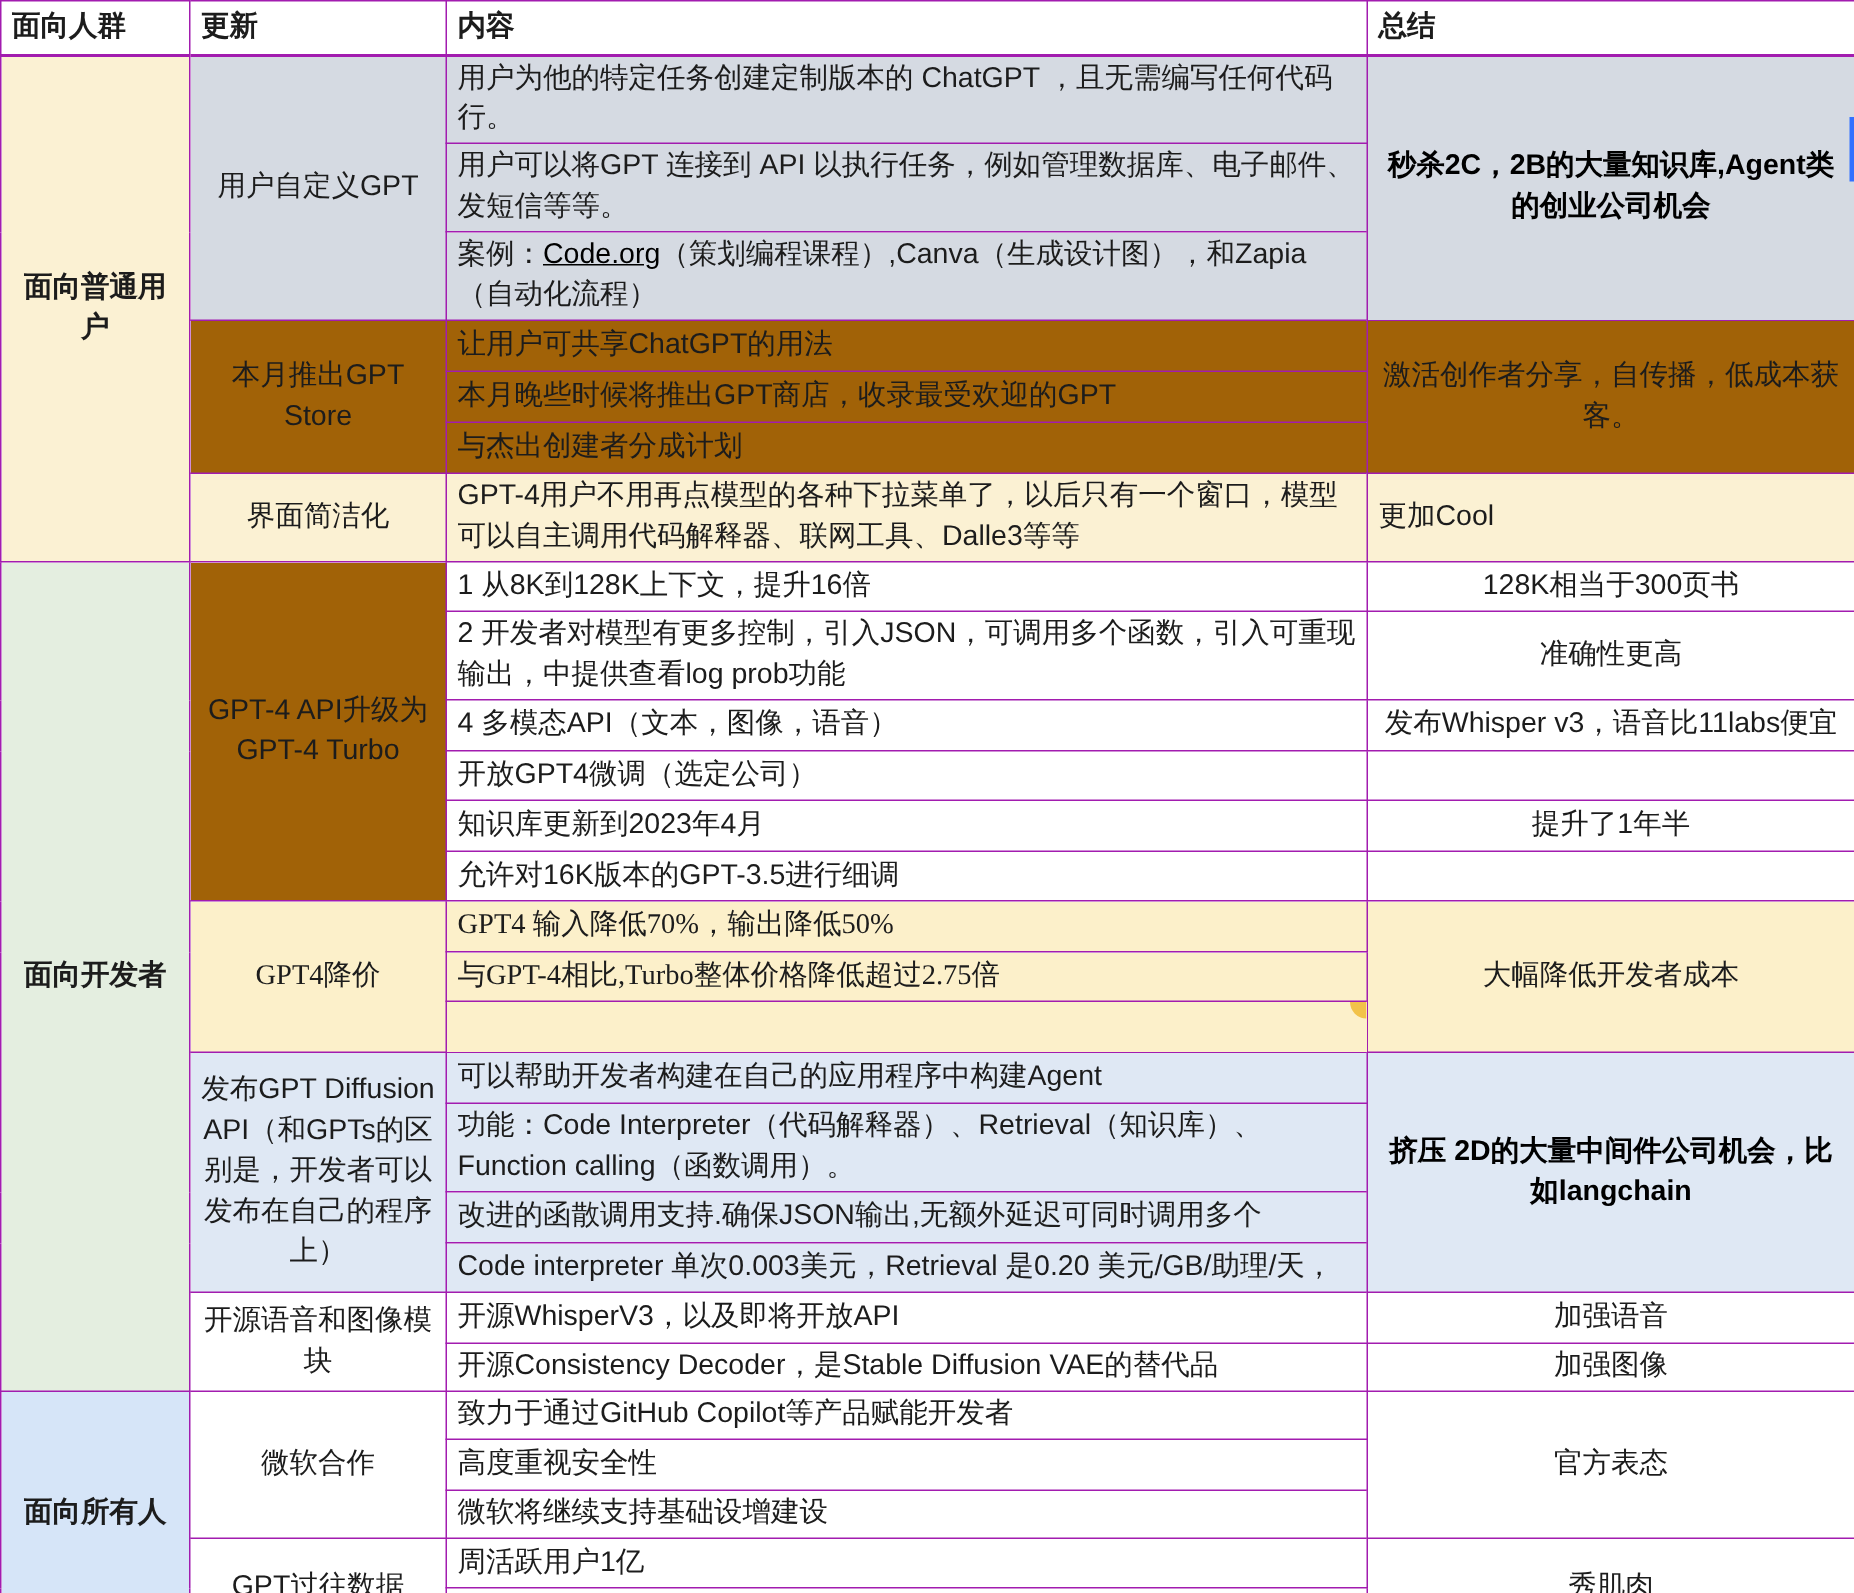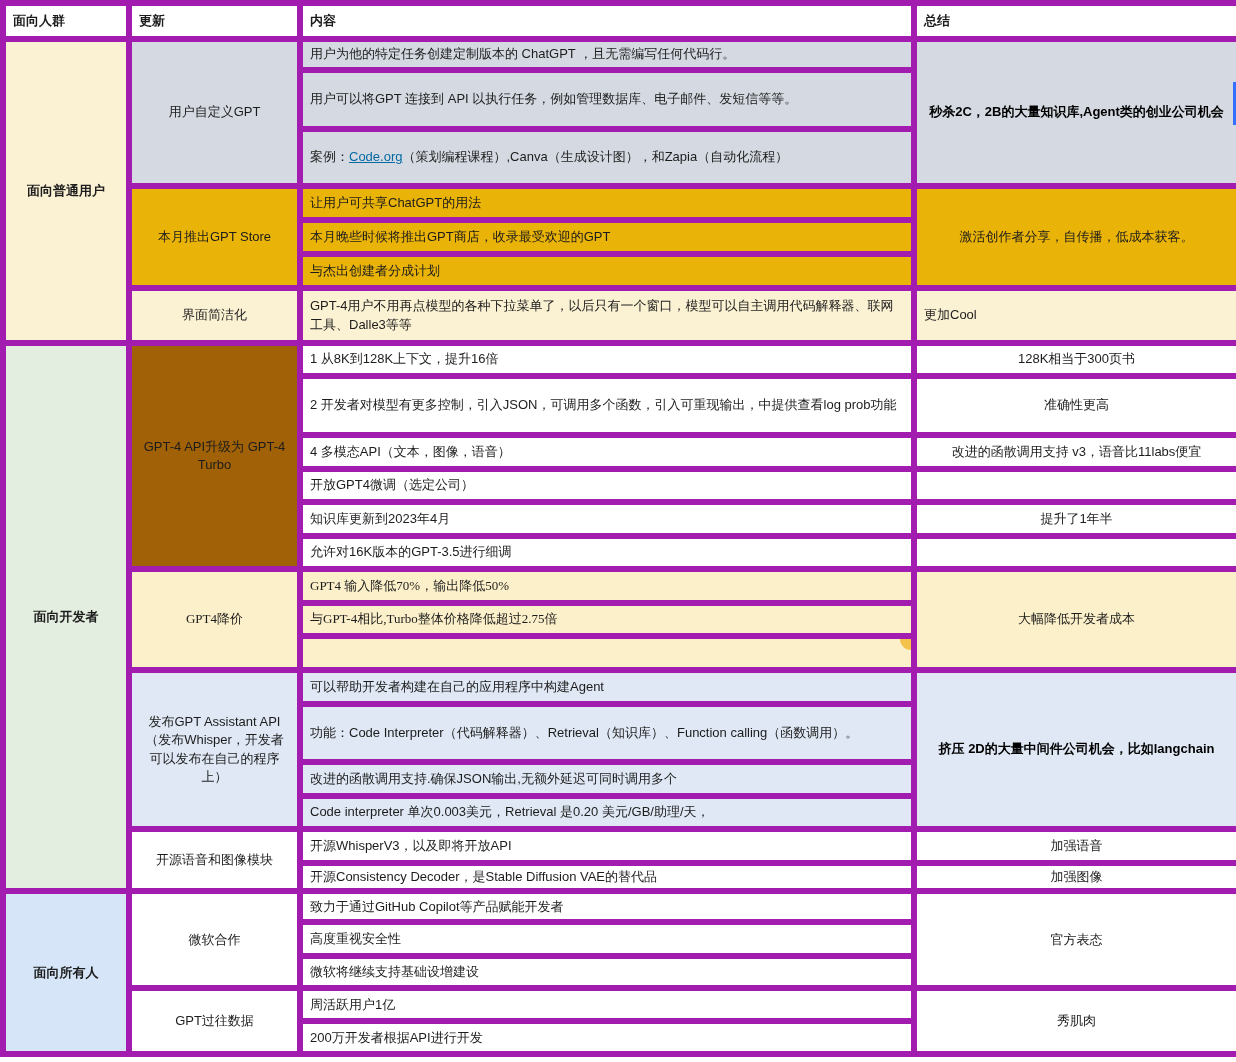--- a/index.html
+++ b/index.html
@@ -1,30 +1,30 @@
 <!DOCTYPE html>
 <html><head>
 <meta charset="utf-8">
 <style>
   html,body{margin:0;padding:0;background:#ffffff;}
   body{width:1236px;height:1062px;font-family:"Liberation Sans",sans-serif;color:#1c1c1c;}
   table{border-collapse:collapse;table-layout:fixed;width:1236px;}
-  td{border:6px solid #a21caf;box-sizing:border-box;font-size:13px;line-height:1.42;
+  td{border:1px solid #a21caf;box-sizing:border-box;font-size:19px;line-height:1.42;
      padding:2px 7px;vertical-align:middle;overflow:hidden;word-break:break-word;}
   tr.hd td{border-bottom-width:2px;font-weight:bold;background:#ffffff;}
   .c{text-align:left;}
   .s{text-align:center;}
   .sl{text-align:left;}
   .u{text-align:center;}
   .aud{text-align:center;font-weight:bold;margin-left:24px;}
   .red{color:#000000;font-weight:bold;}
-  a.lnk{color:#0369a1;text-decoration:underline;cursor:pointer;}
+  a.lnk{color:#000000;text-decoration:underline;cursor:pointer;}
   .bg-cream{background:#fbf1d3;}
   .bg-bluegray{background:#d5dae2;}
-  .bg-peach{background:#eab308;}
+  .bg-peach{background:#a16207;}
   .bg-green{background:#e4eee0;}
   .bg-gray{background:#a16207;}
   .bg-yellow{background:#fcf0ca;font-family:Liberation Serif, serif;}
   .bg-ltblue{background:#dfe8f4;}
   .bg-blue2{background:#d6e5f8;}
   .rel{position:relative;}
   .comment-marker{position:absolute;top:0;right:0;width:11px;height:11px;
      background:#f2c24a;border-radius:0 0 0 11px;}
   .blue-edge{position:absolute;top:40px;right:0;width:3px;height:43px;background:#3370ff;}
   
@@ -89,21 +89,21 @@
     <td class="u bg-gray" rowspan="6">GPT-4 API升级为 GPT-4 Turbo</td>
     <td class="c">1 从8K到128K上下文，提升16倍</td>
     <td class="s">128K相当于300页书</td>
   </tr>
   <tr class="h59">
     <td class="c">2 开发者对模型有更多控制，引入JSON，可调用多个函数，引入可重现输出，中提供查看log prob功能</td>
     <td class="s">准确性更高</td>
   </tr>
   <tr class="h34">
     <td class="c">4 多模态API（文本，图像，语音）</td>
-    <td class="s">改进的函散调用支持 v3，语音比11labs便宜</td>
+    <td class="s">发布Whisper v3，语音比11labs便宜</td>
   </tr>
   <tr class="h33">
     <td class="c">开放GPT4微调（选定公司）</td>
     <td class="s"></td>
   </tr>
   <tr class="h34">
     <td class="c">知识库更新到2023年4月</td>
     <td class="s">提升了1年半</td>
   </tr>
   <tr class="h33">
@@ -117,21 +117,21 @@
   </tr>
   <tr class="h33">
     <td class="c bg-yellow">与GPT-4相比,Turbo整体价格降低超过2.75倍</td>
   </tr>
   <tr class="h34">
     <td class="c bg-yellow rel">
       <span class="comment-marker"></span>
     </td>
   </tr>
   <tr class="h34">
-    <td class="u bg-ltblue" rowspan="4">发布GPT Assistant API（发布Whisper，开发者可以发布在自己的程序上）</td>
+    <td class="u bg-ltblue" rowspan="4">发布GPT Diffusion API（和GPTs的区别是，开发者可以发布在自己的程序上）</td>
     <td class="c bg-ltblue">可以帮助开发者构建在自己的应用程序中构建Agent</td>
     <td class="s bg-ltblue red" rowspan="4">挤压 2D的大量中间件公司机会，比如langchain</td>
   </tr>
   <tr class="h58">
     <td class="c bg-ltblue">功能：Code Interpreter（代码解释器）、Retrieval（知识库）、Function calling（函数调用）。</td>
   </tr>
   <tr class="h34">
     <td class="c bg-ltblue">改进的函散调用支持.确保JSON输出,无额外延迟可同时调用多个</td>
   </tr>
   <tr class="h33">

